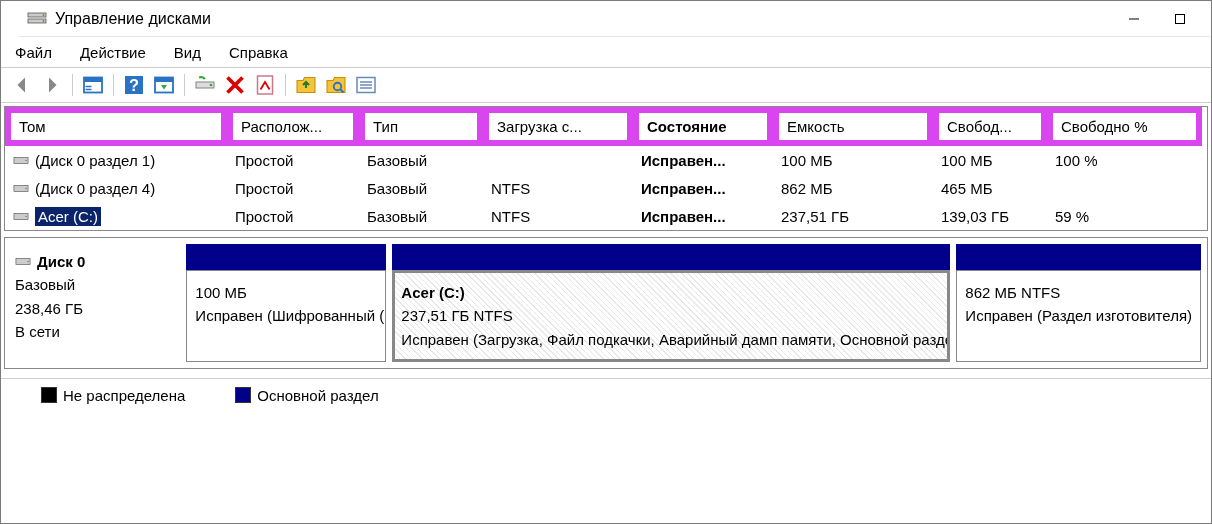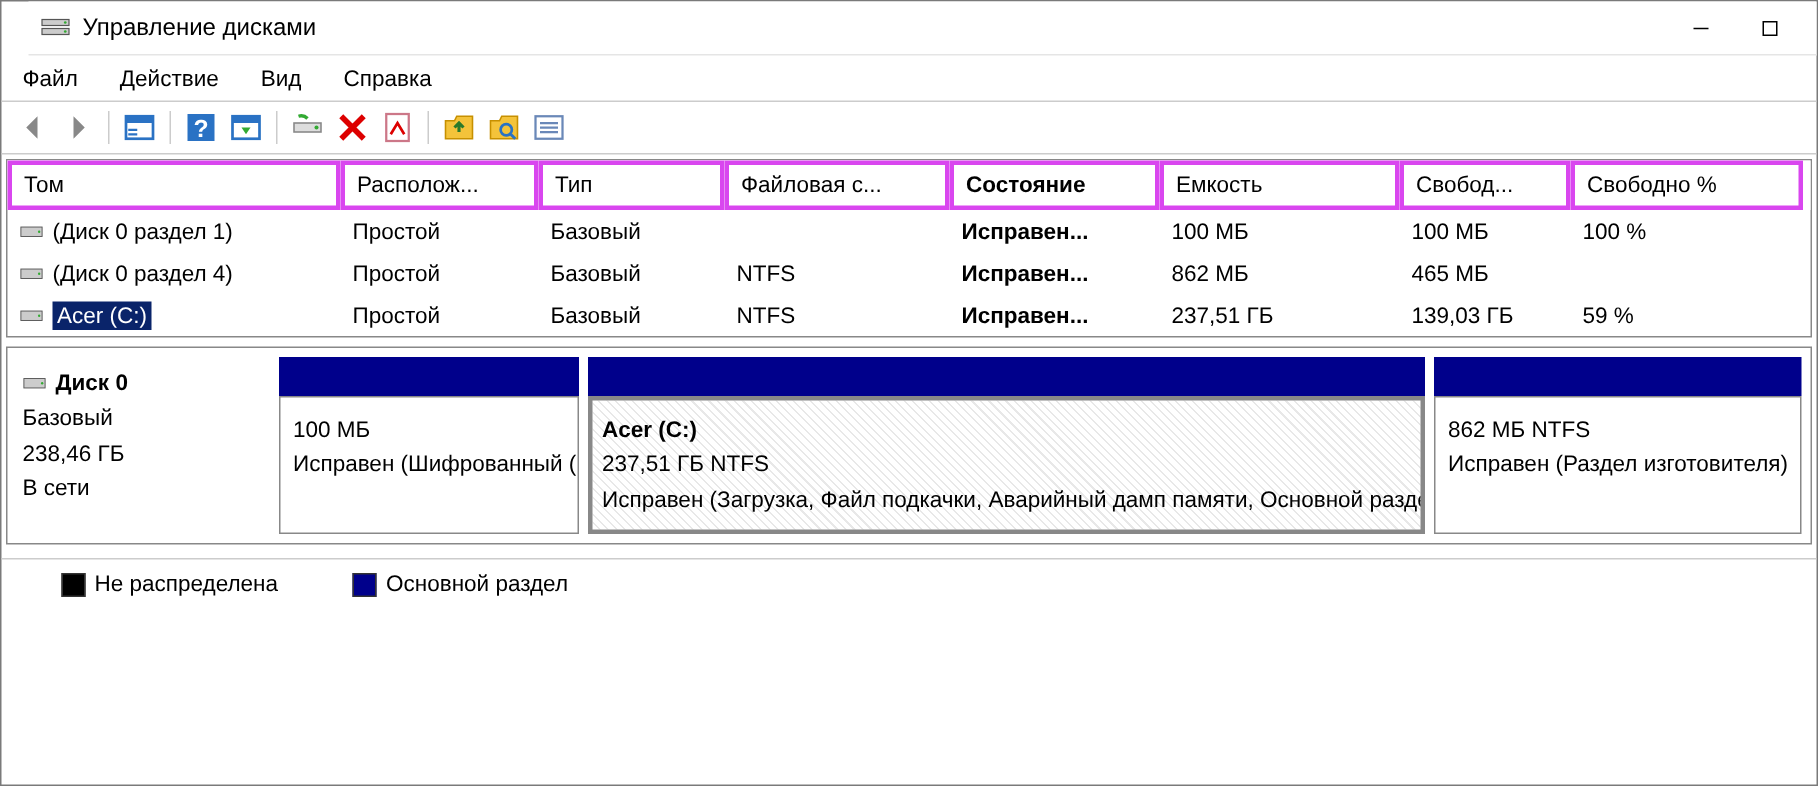--- a/index.html
+++ b/index.html
@@ -18,21 +18,21 @@
     .menuitem { cursor: pointer; padding: 3px 4px; }
 
     
     .toolbar { height: 36px; display: flex; align-items: center; padding: 0 8px; border-top: 1px solid #ccc; border-bottom: 1px solid #ccc; gap: 4px; }
     .tbbtn { width: 26px; height: 26px; display: flex; align-items: center; justify-content: center; cursor: pointer; border: 1px solid transparent; }
     .tbsep { width: 1px; height: 22px; background: #ccc; margin: 0 3px; }
 
     
     .table-area { border: 1px solid #888; margin: 3px; }
     .thead { display: flex; background: #fff; }
-    .th { border: 3px solid #d946ef; padding: 5px 8px; font-size: 15px; overflow: hidden; white-space: nowrap; text-overflow: ellipsis; background: #fff; cursor: pointer; }
+    .th { border: 6px solid #d946ef; padding: 5px 8px; font-size: 15px; overflow: hidden; white-space: nowrap; text-overflow: ellipsis; background: #fff; cursor: pointer; }
     .tbody {}
     .trow { display: flex; height: 28px; align-items: center; }
     .td { padding: 3px 8px; font-size: 15px; overflow: hidden; white-space: nowrap; text-overflow: ellipsis; display: flex; align-items: center; gap: 6px; }
     .col0 { width: 222px; }
     .col1 { width: 132px; }
     .col2 { width: 124px; }
     .col3 { width: 150px; }
     .col4 { width: 140px; font-weight: bold; }
     .col5 { width: 160px; }
     .col6 { width: 114px; }
@@ -51,21 +51,21 @@
     .parthead { height: 26px; background: #00008B; }
     .partbody { border: 1px solid #888; padding: 10px 8px; font-size: 15px; line-height: 1.55; overflow: hidden; white-space: nowrap; flex: 1; }
     .partbody.selected { background: repeating-linear-gradient(45deg, #fff, #fff 3px, #e8e8e8 3px, #e8e8e8 4px); border: 3px solid #888; padding: 8px 6px; }
     .partbody .pname { font-weight: bold; }
     .p0 { width: 200px; }
     .p1 { width: 558px; }
     .p2 { flex: 1; }
 
     
     .legend { height: 34px; display: flex; align-items: center; padding: 0 8px; gap: 18px; border-top: 1px solid #ccc; margin-top: 6px; font-size: 15px; }
-    .legitem { display: flex; align-items: flex-end; gap: 6px; padding-left: 32px; }
+    .legitem { display: flex; align-items: flex-start; gap: 6px; padding-left: 32px; }
     .sw { width: 16px; height: 16px; border: 1px solid #333; }
   </style>
 </head>
 <body>
 
 <div class="window">
 
   <div class="titlebar">
     <span class="titlebar-icon">
       <svg viewBox="0 0 20 16">
@@ -170,21 +170,21 @@
           <line x1="4" y1="10" x2="12" y2="10" stroke="#6a88b8"></line>
         </svg>
       </div>
   </div>
 
   <div class="table-area">
     <div class="thead">
       <div class="th col0">Том</div>
       <div class="th col1">Располож...</div>
       <div class="th col2">Тип</div>
-      <div class="th col3">Файловая с...</div>
+      <div class="th col3">Загрузка с...</div>
       <div class="th col4">Состояние</div>
       <div class="th col5">Емкость</div>
       <div class="th col6">Свобод...</div>
       <div class="th col7">Свободно %</div>
     </div>
     <div class="tbody" id="tbody">
         <div class="trow">
           <div class="td col0">
             <svg class="disk-mini" viewBox="0 0 20 14">
               <rect x="1" y="3" width="18" height="8" fill="#ccc" stroke="#555" stroke-width="0.8"></rect>

